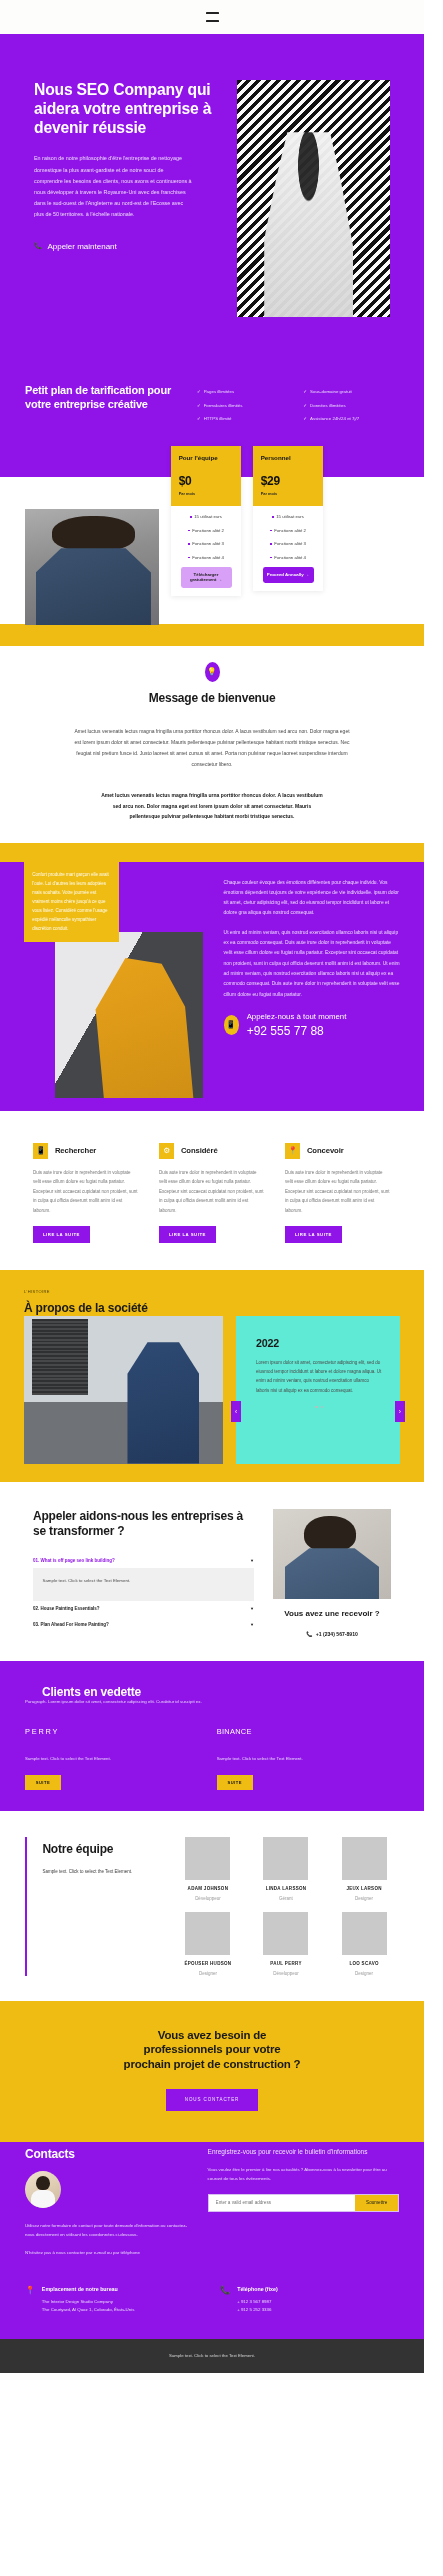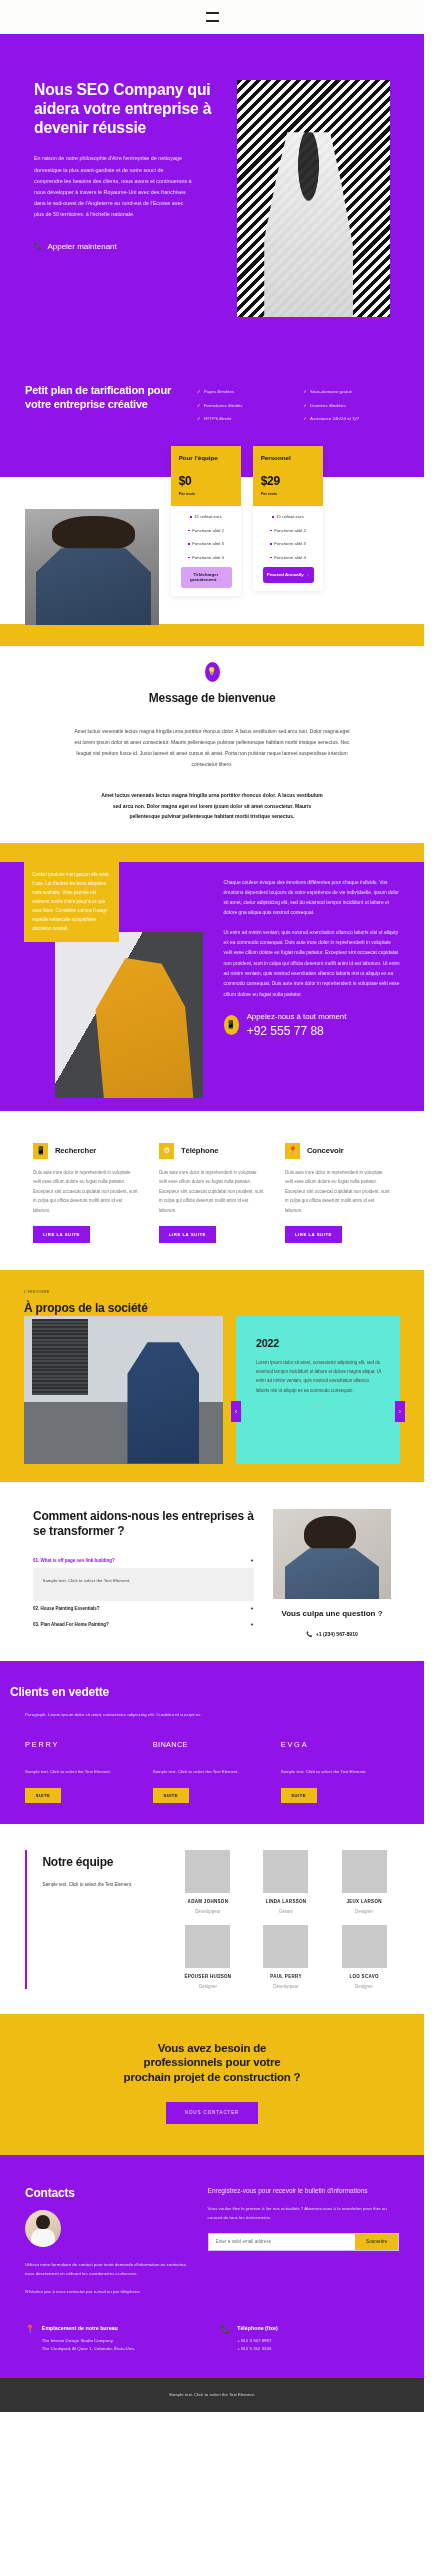--- a/index.html
+++ b/index.html
@@ -182,21 +182,21 @@
     position:relative; overflow:hidden;
   }
   .faq-photo::before{ content:""; position:absolute; left:26%; top:8%; width:44%; height:40%; background:#2b211b; border-radius:48% 48% 42% 42%; }
   .faq-photo::after{ content:""; position:absolute; left:10%; top:44%; width:80%; height:62%; background:linear-gradient(160deg,#4e6785,#3c536e); clip-path:polygon(26% 0,74% 0,100% 34%,100% 100%,0 100%,0 34%); }
   .faq-right h3 { font-size:8px; font-weight:700; margin:10.7px 0 10.7px; line-height:1.35;}
   .faq-phone { font-size:5.1px; font-weight:700; color:#141414; display:flex; gap:3px; align-items:center; justify-content:center;}
   .faq-phone .ic { color:#9013e8; font-size:5.3px;}
 
   
   .clients { background:#9013e8; padding:24px 0 21px; }
-  .clients h2 { font-size:12px; font-weight:700; color:#fff; padding:0 10px; letter-spacing:-0.2px; margin-bottom:13px;}
+  .clients h2 { font-size:12px; font-weight:700; color:#fff; padding:0 42px; letter-spacing:-0.2px; }
   .clients .sub { font-size:4.4px; color:#e7d2fa; padding:0 25px; margin-bottom:20px;}
   .logo-row { display:flex; padding:0 25px; gap:9.5px; }
   .logo-col { flex:1; }
   .logo-mark { height:15.4px; display:flex; align-items:center; color:#fff; font-size:7.4px; letter-spacing:1.8px; font-weight:400; margin-bottom:15.4px;}
   .logo-mark.bold { font-weight:400; letter-spacing:0.3px; }
   .logo-col p { font-size:4.3px; line-height:1.95; color:#e9d7fb; margin-bottom:12px;}
   .suite-btn { background:#eebc13; color:#141414; font-size:4.1px; font-weight:700; letter-spacing:0.5px; border:none; padding:5.3px 10.7px; cursor:pointer;}
 
   
   .team { background:#fff; padding:26px 0 25px; }
@@ -211,21 +211,21 @@
   .m-role { font-size:4.5px; color:#9a9a9a; }
   .member.top .m-img { order:-1; }
   .member.top { display:flex; flex-direction:column; }
 
   
   .cta { background:#eebc13; padding:27px 0 31px; text-align:center;}
   .cta h2 { font-size:11.5px; line-height:1.3; font-weight:700; letter-spacing:-0.2px; max-width:178px; margin:0 auto 16.6px;}
   .cta-btn { background:#9013e8; color:#f3e7fd; font-size:4.5px; letter-spacing:0.9px; border:none; padding:8.3px 19px; cursor:pointer;}
 
   
-  .contacts { background:#9013e8; padding:31px 0 24px; }
+  .contacts { background:#9013e8; padding:5px 0 24px; }
   .c-row { display:flex; padding:0 25px; gap:16.6px; }
   .c-left { width:166px; flex:none; }
   .c-left h2 { font-size:12px; font-weight:700; color:#fff; margin-bottom:10.7px; letter-spacing:-0.2px;}
   .avatar { width:36px; height:37px; border-radius:50%; background:linear-gradient(150deg,#f2e4cf,#cdb79a); overflow:hidden; position:relative; margin-bottom:13px;}
   .avatar::before{ content:""; position:absolute; left:30%; top:12%; width:40%; height:40%; background:#2b2018; border-radius:50% 50% 44% 44%; }
   .avatar::after{ content:""; position:absolute; left:18%; top:50%; width:64%; height:56%; background:#f7f7f7; border-radius:40% 40% 0 0; }
   .c-left p { font-size:4.4px; line-height:2.05; color:#ead7fb; margin-bottom:8.3px;}
   .c-right { flex:1; }
   .c-right h3 { font-size:6.5px; color:#f0e1fc; font-weight:400; line-height:1.5; margin-bottom:9.5px;}
   .c-right p { font-size:4.4px; line-height:2.0; color:#e9d6fa; margin-bottom:10.7px;}
@@ -382,21 +382,21 @@
         <div class="svc-top">
           <div class="svc-ico">📱</div>
           <div class="svc-title">Rechercher</div>
         </div>
         <p>Duis aute irure dolor in reprehenderit in voluptate velit esse cillum dolore eu fugiat nulla pariatur. Excepteur sint occaecat cupidatat non proident, sunt in culpa qui officia deserunt mollit anim id est laborum.</p>
         <button class="svc-btn">LIRE LA SUITE</button>
       </div>
       <div class="svc">
         <div class="svc-top">
           <div class="svc-ico">⚙</div>
-          <div class="svc-title">Téléphone</div>
+          <div class="svc-title">Considéré</div>
         </div>
         <p>Duis aute irure dolor in reprehenderit in voluptate velit esse cillum dolore eu fugiat nulla pariatur. Excepteur sint occaecat cupidatat non proident, sunt in culpa qui officia deserunt mollit anim id est laborum.</p>
         <button class="svc-btn">LIRE LA SUITE</button>
       </div>
       <div class="svc">
         <div class="svc-top">
           <div class="svc-ico">📍</div>
           <div class="svc-title">Concevoir</div>
         </div>
         <p>Duis aute irure dolor in reprehenderit in voluptate velit esse cillum dolore eu fugiat nulla pariatur. Excepteur sint occaecat cupidatat non proident, sunt in culpa qui officia deserunt mollit anim id est laborum.</p>
@@ -419,21 +419,21 @@
             <span></span>
             <span></span>
           </div>
       </div>
     </div>
   </section>
 
   <section class="faq">
     <div class="faq-row">
       <div class="faq-left">
-        <h2>Comment aidons-nous les entreprises à se transformer ?</h2>
+        <h2>Appeler aidons-nous les entreprises à se transformer ?</h2>
 
         <div>
           <div class="acc-head">
             <span class="q open">01. What is off page seo link building?</span>
             <span class="caret">▼</span>
           </div>
           <div class="acc-body">Sample text. Click to select the Text Element.</div>
         </div>
 
         <div>
@@ -446,21 +446,21 @@
         <div>
           <div class="acc-head">
             <span class="q">03. Plan Ahead For Home Painting?</span>
             <span class="caret">▼</span>
           </div>
         </div>
       </div>
 
       <div class="faq-right">
         <div class="faq-photo"></div>
-        <h3>Vous culpa une question ?</h3>
+        <h3>Vous avez une recevoir ?</h3>
         <div class="faq-phone">
           <span class="ic">📞</span>
           <span>+1 (234) 567-8910</span>
         </div>
       </div>
     </div>
   </section>
 
   <section class="clients">
     <h2>Clients en vedette</h2>
@@ -469,25 +469,20 @@
       <div class="logo-col">
         <div class="logo-mark">PERRY</div>
         <p>Sample text. Click to select the Text Element.</p>
         <button class="suite-btn">SUITE</button>
       </div>
       <div class="logo-col">
         <div class="logo-mark bold">BINANCE</div>
         <p>Sample text. Click to select the Text Element.</p>
         <button class="suite-btn">SUITE</button>
       </div>
-      <div class="logo-col">
-        <div class="logo-mark">EVGA</div>
-        <p>Sample text. Click to select the Text Element.</p>
-        <button class="suite-btn">SUITE</button>
-      </div>
     </div>
   </section>
 
   <section class="team">
     <div class="team-row">
       <div class="team-left">
         <h2>Notre équipe</h2>
         <p>Sample text. Click to select the Text Element.</p>
       </div>
       <div class="team-grid">

